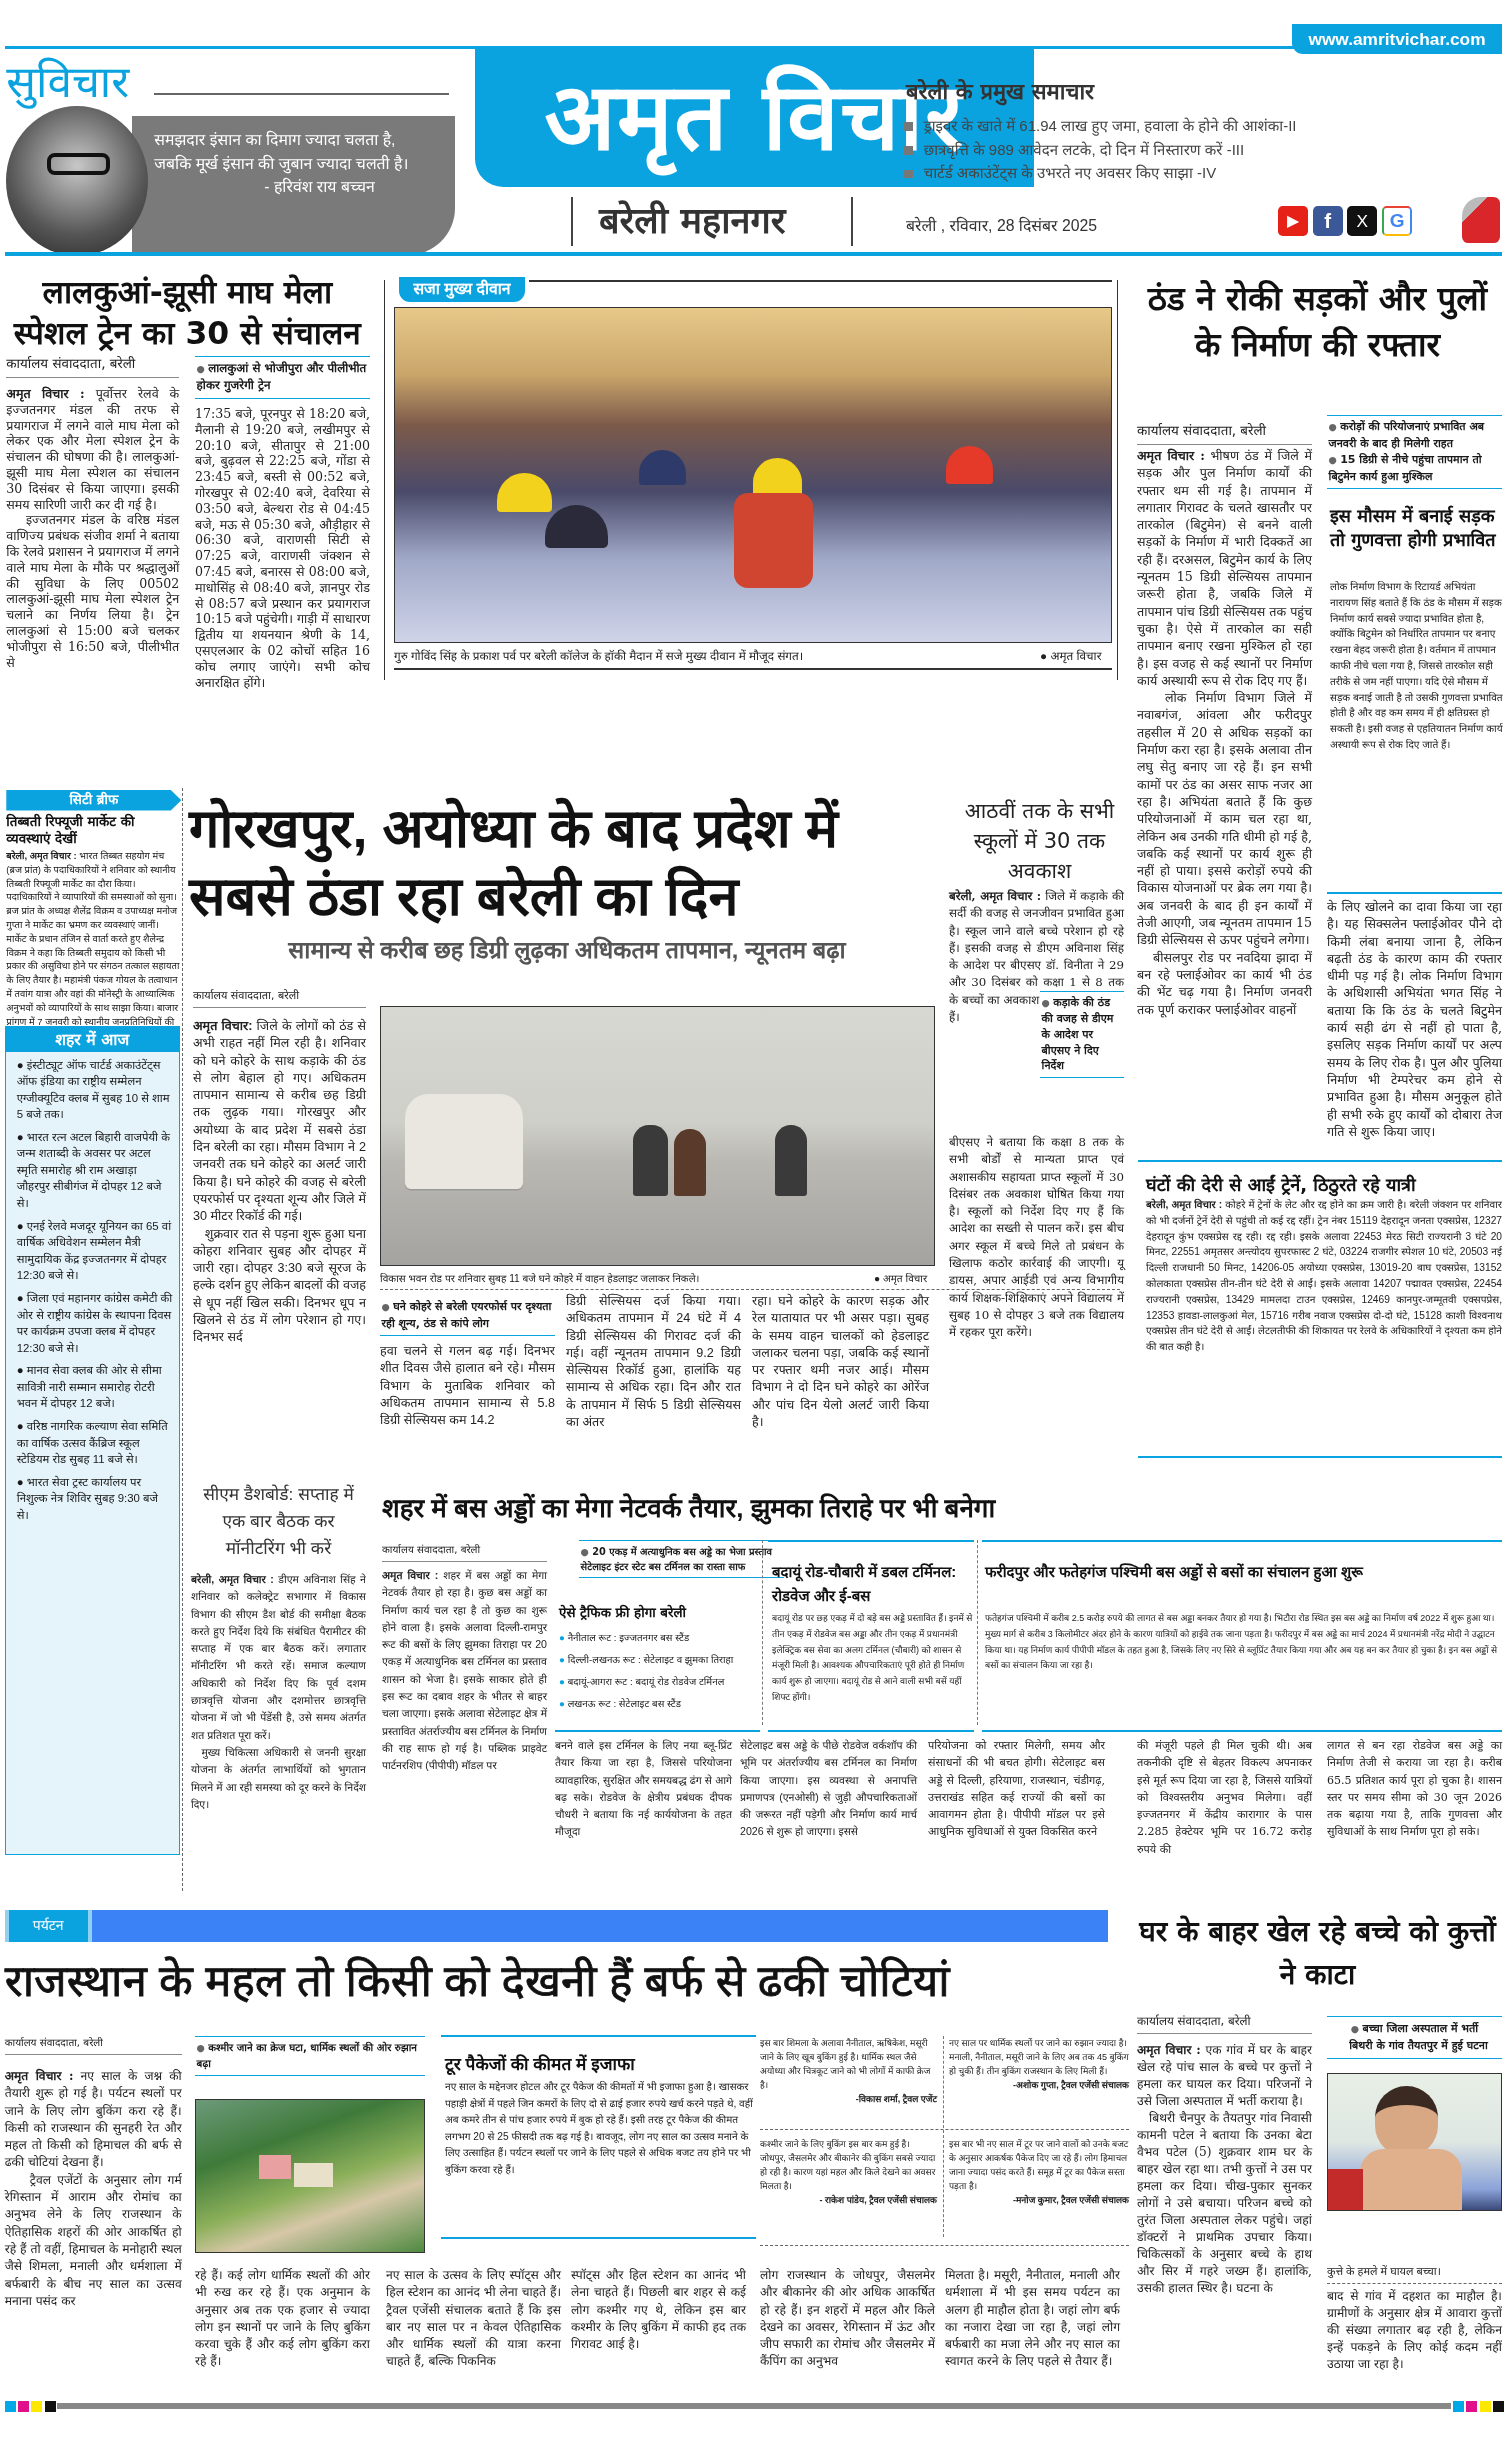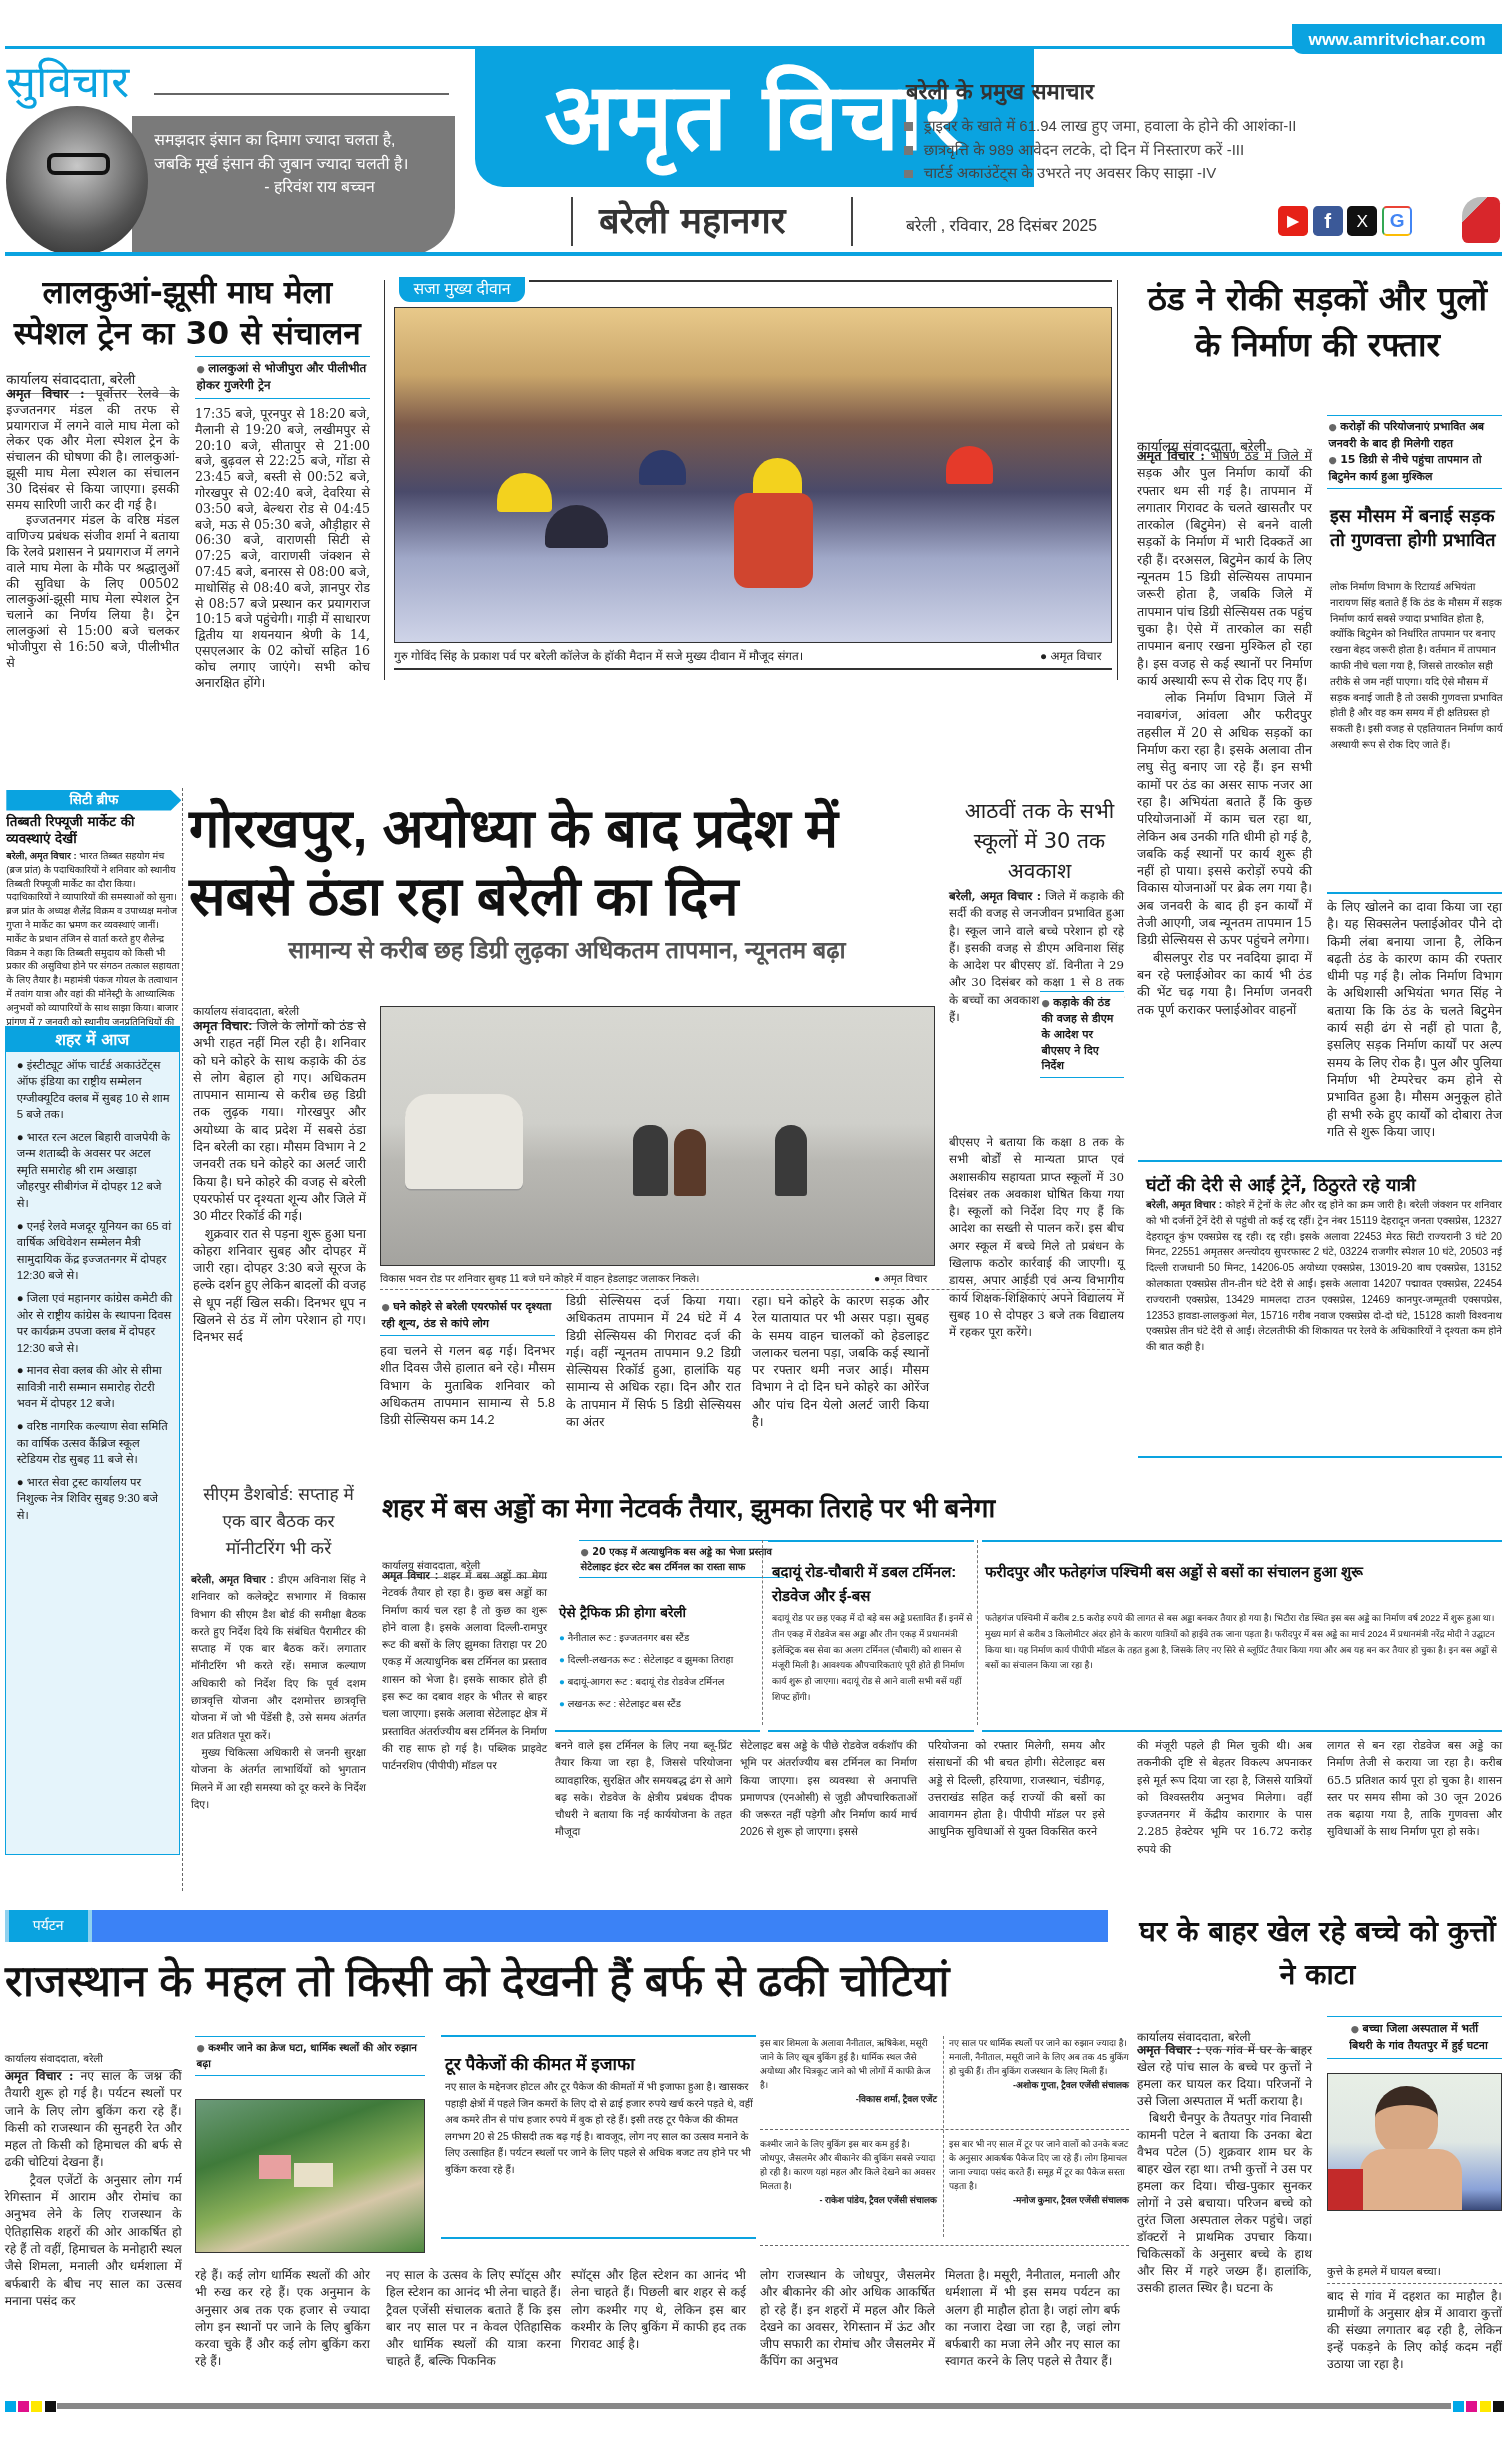--- a/index.html
+++ b/index.html
@@ -4,21 +4,21 @@
 <style>
   * { box-sizing: border-box; margin: 0; padding: 0; }
   body { width: 1508px; height: 2438px; background: #fff; font-family: "DejaVu Sans", sans-serif; color: #1a1a1a; position: relative; overflow: hidden; }
   .abs { position: absolute; }
   .blue { color: #0aa3e0; }
   .rule-blue { position: absolute; height: 3.9px; background: #0aa3e0; }
   .rule-thin { position: absolute; height: 1.6px; background: #0aa3e0; }
   .vline { position: absolute; width: 0.8px; border-left: 0.8px dashed #777; }
   .body-text { font-family: "DejaVu Serif", serif; font-size: 13.4px; line-height: 23px; text-align: justify; color: #222; }
   .narrow-text { font-family: "Liberation Sans", sans-serif; font-size: 12.6px; line-height: 20.5px; text-align: justify; color: #222; }
-  .byline { font-family: "DejaVu Sans", sans-serif; font-size: 13.4px; color: #222; padding-bottom: 4.7px; border-bottom: 0.8px solid #888; margin-top: 16px; }
+  .byline { font-family: "DejaVu Sans", sans-serif; font-size: 13.4px; color: #222; padding-bottom: 4.7px; border-bottom: 0.8px solid #888; }
   .lead { font-weight: bold; }
   .hl { font-family: "DejaVu Sans", sans-serif; font-weight: bold; color: #111; }
   .highlight-box { border-top: 2.4px solid #0aa3e0; border-bottom: 2.4px solid #0aa3e0; padding: 6.3px 3.2px; font-family: "DejaVu Sans", sans-serif; font-weight: bold; font-size: 13.4px; line-height: 22px; }
   .dot::before { content: "● "; color: #666; font-size: 9.5px; }
   .photo { position: absolute; overflow: hidden; border: 0.8px solid #333; }
   .caption { font-family: "Liberation Sans", sans-serif; font-size: 11.8px; color: #222; }
   .cmyk span { display: inline-block; width: 11px; height: 11px; margin-right: 2.4px; }
 </style>
 </head>
 <body>
@@ -64,21 +64,21 @@
 <div class="rule-blue" style="left:4.7px;top:252px;width:1497px;height:3.9px;"></div>
 
 <div class="abs hl" style="left:6.3px;top:272px;width:362px;font-size:31.5px;line-height:41px;text-align:center;">लालकुआं-झूसी माघ मेला स्पेशल ट्रेन का 30 से संचालन</div>
 <div class="abs byline" style="left:6.3px;top:354px;width:173px;">कार्यालय संवाददाता, बरेली</div>
 <div class="abs body-text" style="left:6.3px;top:386px;width:173px;font-size:12.6px;line-height:15.8px;">
   <span class="lead">अमृत विचार :</span> <span>पूर्वोत्तर रेलवे के इज्जतनगर मंडल की तरफ से प्रयागराज में लगने वाले माघ मेला को लेकर एक और मेला स्पेशल ट्रेन के संचालन की घोषणा की है। लालकुआं-झूसी माघ मेला स्पेशल का संचालन 30 दिसंबर से किया जाएगा। इसकी समय सारिणी जारी कर दी गई है।</span><br>&nbsp;&nbsp;&nbsp;<span>इज्जतनगर मंडल के वरिष्ठ मंडल वाणिज्य प्रबंधक संजीव शर्मा ने बताया कि रेलवे प्रशासन ने प्रयागराज में लगने वाले माघ मेला के मौके पर श्रद्धालुओं की सुविधा के लिए 00502 लालकुआं-झूसी माघ मेला स्पेशल ट्रेन चलाने का निर्णय लिया है। ट्रेन लालकुआं से 15:00 बजे चलकर भोजीपुरा से 16:50 बजे, पीलीभीत से</span>
 </div>
 <div class="abs highlight-box" style="left:195px;top:356px;width:175px;font-size:11.8px;line-height:17.3px;padding:3.2px 1.6px;border-top-width:1.6px;border-bottom-width:1.6px;"><span class="dot">लालकुआं से भोजीपुरा और पीलीभीत होकर गुजरेगी ट्रेन</span></div>
 <div class="abs body-text" style="left:195px;top:406px;width:175px;font-size:12.6px;line-height:15.8px;">17:35 बजे, पूरनपुर से 18:20 बजे, मैलानी से 19:20 बजे, लखीमपुर से 20:10 बजे, सीतापुर से 21:00 बजे, बुढ़वल से 22:25 बजे, गोंडा से 23:45 बजे, बस्ती से 00:52 बजे, गोरखपुर से 02:40 बजे, देवरिया से 03:50 बजे, बेल्थरा रोड से 04:45 बजे, मऊ से 05:30 बजे, औड़ीहार से 06:30 बजे, वाराणसी सिटी से 07:25 बजे, वाराणसी जंक्शन से 07:45 बजे, बनारस से 08:00 बजे, माधोसिंह से 08:40 बजे, ज्ञानपुर रोड से 08:57 बजे प्रस्थान कर प्रयागराज 10:15 बजे पहुंचेगी। गाड़ी में साधारण द्वितीय या शयनयान श्रेणी के 14, एसएलआर के 02 कोचों सहित 16 कोच लगाए जाएंगे। सभी कोच अनारक्षित होंगे।</div>
 
-<div class="abs" style="left:399px;top:277px;width:126px;height:25px;border:2.4px solid #0aa3e0;border-radius:0 0 11px 11px;background:#0aa3e0;color:#fff;text-align:center;font-family:'Liberation Sans',sans-serif;font-weight:normal;font-size:15.8px;line-height:20.5px;">सजा मुख्य दीवान</div>
+<div class="abs" style="left:399px;top:277px;width:126px;height:25px;border:2.4px solid #0aa3e0;border-radius:0 0 11px 11px;background:#0aa3e0;color:#fff;text-align:center;font-family:'Liberation Sans',sans-serif;font-weight:bold;font-size:15.8px;line-height:20.5px;">सजा मुख्य दीवान</div>
 <div class="abs" style="left:529px;top:280px;width:583px;height:1.6px;background:#333;"></div>
 <div class="photo" style="left:394px;top:307px;width:718px;height:336px;background:linear-gradient(180deg,#e8c98a 0%,#c9a56a 20%,#7c5a4a 35%,#4a4a6a 55%,#a0a8c8 75%,#cfd4e8 100%);">
   <div class="abs" style="left:102px;top:165px;width:55px;height:39px;background:#f3d21e;border-radius:31.5px 31.5px 4.7px 4.7px;"></div>
   <div class="abs" style="left:150px;top:197px;width:63px;height:43px;background:#2a2a3a;border-radius:31.5px 31.5px 4.7px 4.7px;"></div>
   <div class="abs" style="left:358px;top:150px;width:49px;height:38px;background:#f3d21e;border-radius:31.5px 31.5px 4.7px 4.7px;"></div>
   <div class="abs" style="left:551px;top:138px;width:47px;height:38px;background:#e53a2a;border-radius:31.5px 31.5px 4.7px 4.7px;"></div>
   <div class="abs" style="left:244px;top:142px;width:47px;height:35px;background:#2e3a6a;border-radius:31.5px 31.5px 4.7px 4.7px;"></div>
   <div class="abs" style="left:339px;top:185px;width:79px;height:95px;background:#d0452f;border-radius:14px;"></div>
 </div>
 <div class="abs caption" style="left:394px;top:647px;width:614px;">गुरु गोविंद सिंह के प्रकाश पर्व पर बरेली कॉलेज के हॉकी मैदान में सजे मुख्य दीवान में मौजूद संगत।</div>

